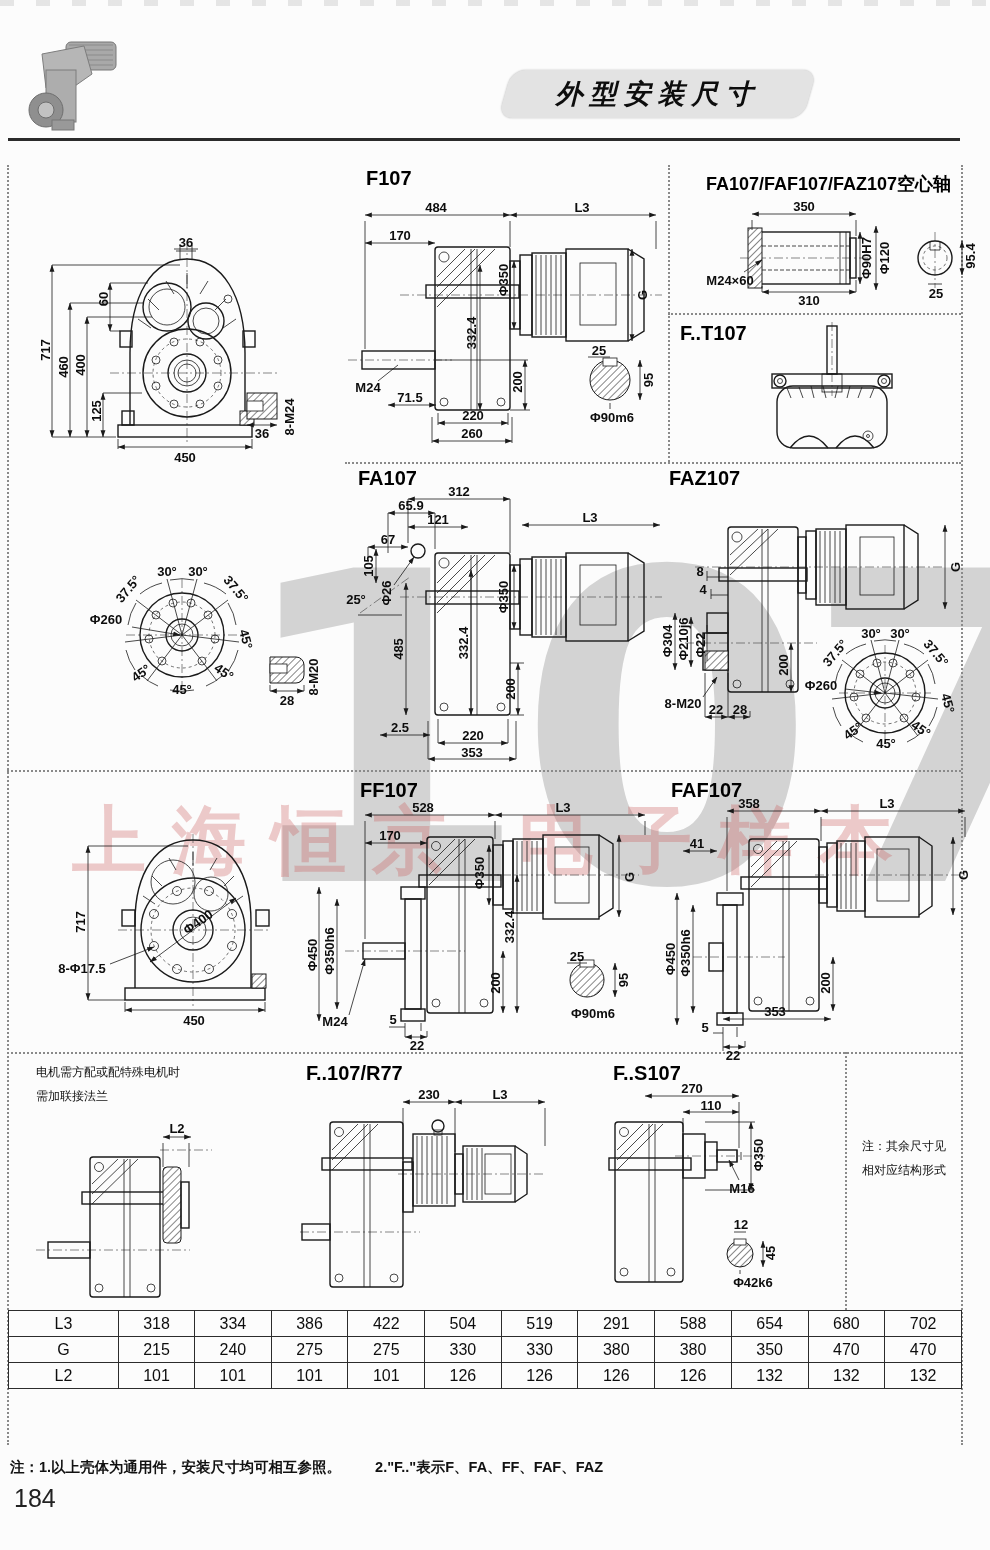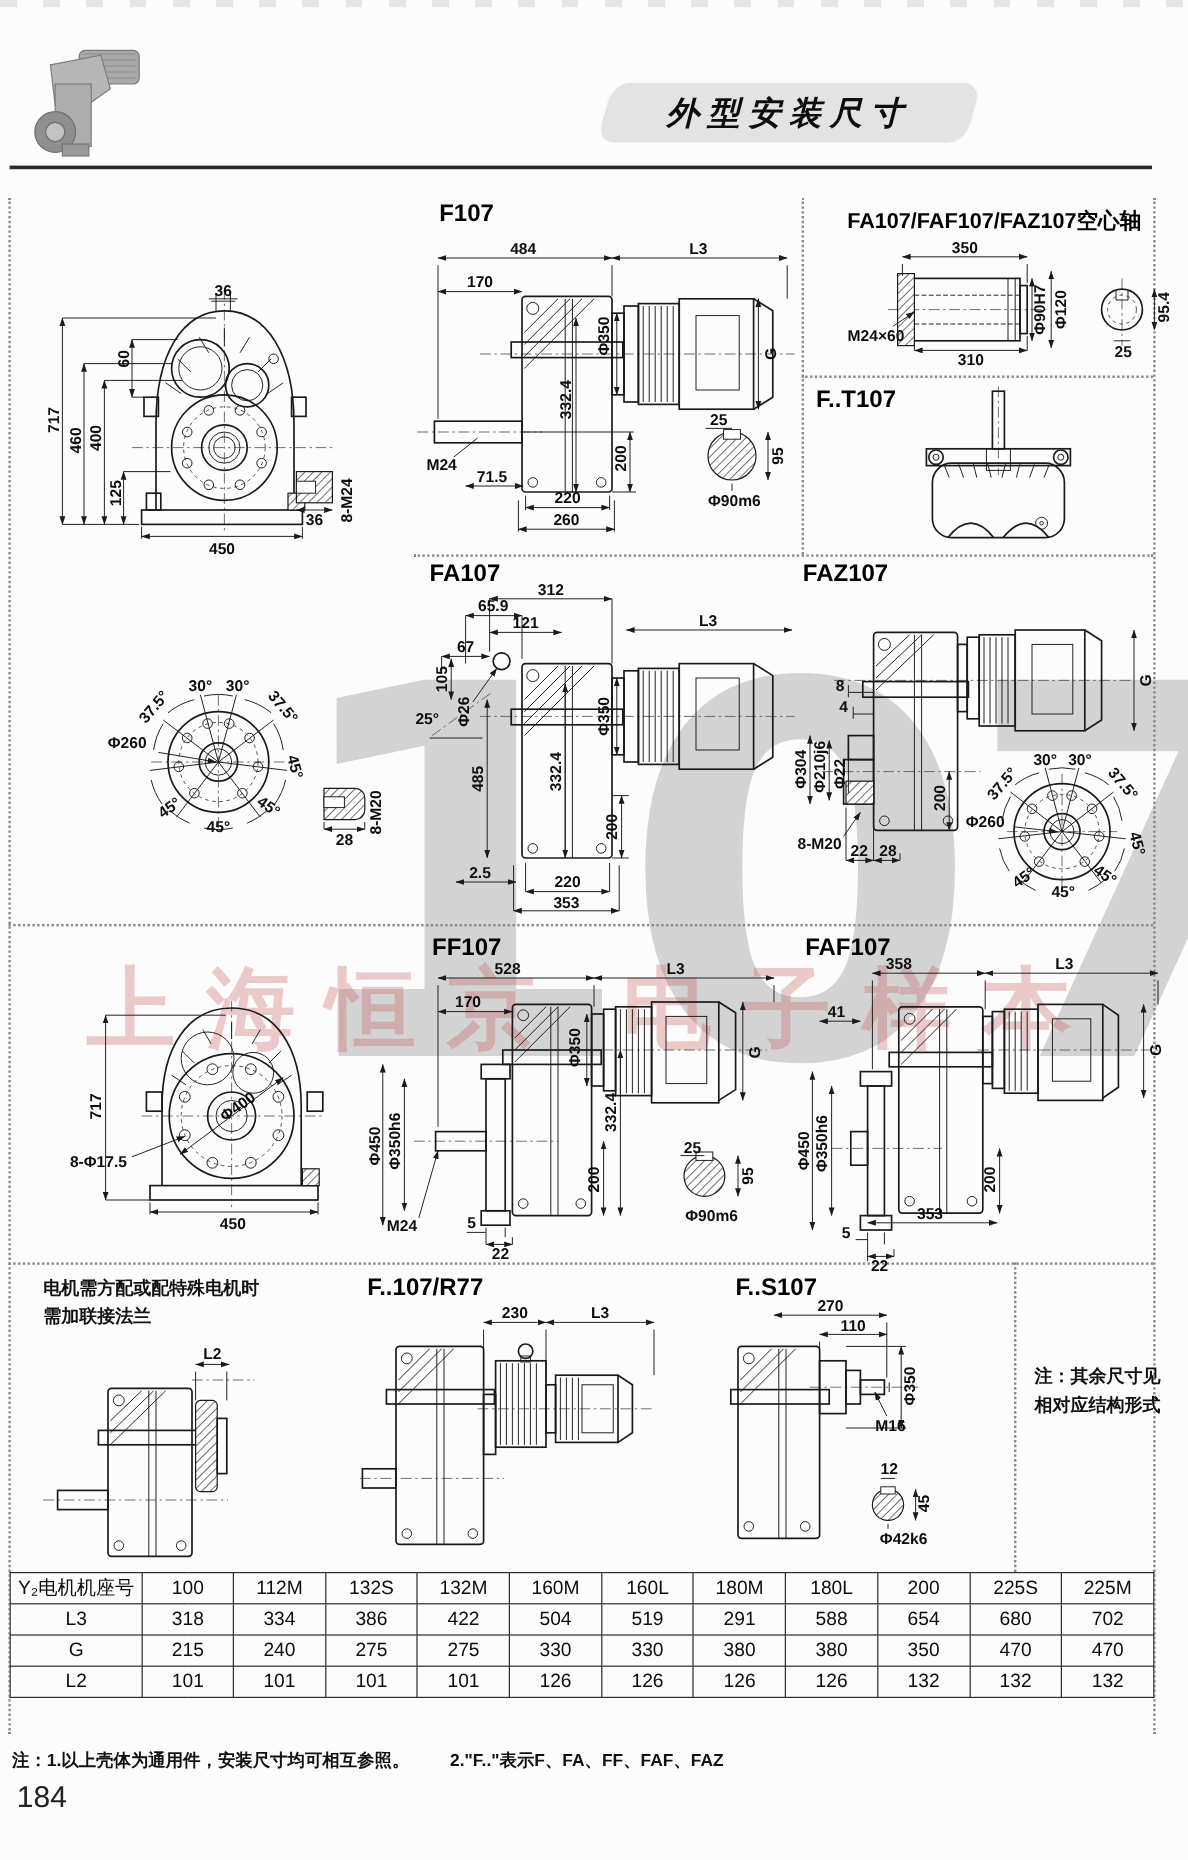--- a/index.html
+++ b/index.html
@@ -23,21 +23,21 @@
   .title{position:absolute;font-weight:bold;font-size:20px;white-space:nowrap;z-index:3;color:#000}
   .title.sm{font-size:18px}
   .dim{position:absolute;transform:translate(-50%,-50%);font-weight:bold;font-size:13px;
     font-style:normal;white-space:nowrap;z-index:3;color:#0d0d0d}
   .dim.v{transform:translate(-50%,-50%) rotate(-90deg)}
   .dim.r35{transform:translate(-50%,-50%) rotate(35deg)}
   .dim.rm35{transform:translate(-50%,-50%) rotate(-35deg)}
   .dim.r50{transform:translate(-50%,-50%) rotate(50deg)}
   .dim.rm50{transform:translate(-50%,-50%) rotate(-50deg)}
   .dim.r75{transform:translate(-50%,-50%) rotate(75deg)}
-  .note{position:absolute;font-weight:bold;font-size:15px;white-space:nowrap;z-index:3}
+  .note{position:absolute;font-weight:normal;font-size:12px;white-space:nowrap;z-index:3}
   svg .o{fill:none;stroke:#1a1a1a;stroke-width:1.4}
   svg .t{fill:none;stroke:#1a1a1a;stroke-width:.8}
   svg .d{fill:none;stroke:#1a1a1a;stroke-width:.8}
   svg .cl{fill:none;stroke:#555;stroke-width:.7;stroke-dasharray:9 3 2 3}
   svg .bd{fill:none;stroke:#333;stroke-width:.7;stroke-dasharray:3 3}
   svg .hf{fill:url(#hch);stroke:#1a1a1a;stroke-width:1}
   table.dims{position:absolute;left:8px;top:1310px;width:954px;border-collapse:collapse;
     table-layout:fixed;z-index:3;background:#fcfcfc}
   table.dims td{border:1.6px solid #2c2c2c;height:25px;text-align:center;font-size:16px;
     padding:0;color:#0d0d0d}
@@ -647,34 +647,20 @@
       <col>
       <col>
       <col>
       <col>
       <col>
       <col>
       <col>
       <col>
     </colgroup>
 <tbody>
-      <tr>
-  <td>Y₂电机机座号</td>
-  <td colspan="2">100</td>
-  <td>112M</td>
-  <td>132S</td>
-  <td>132M</td>
-  <td>160M</td>
-  <td>160L</td>
-  <td>180M</td>
-  <td>180L</td>
-  <td>200</td>
-  <td>225S</td>
-  <td>225M</td>
-</tr>
 <tr>
   <td>L3</td>
   <td colspan="2">318</td>
   <td>334</td>
   <td>386</td>
   <td>422</td>
   <td>504</td>
   <td>519</td>
   <td>291</td>
   <td>588</td>

